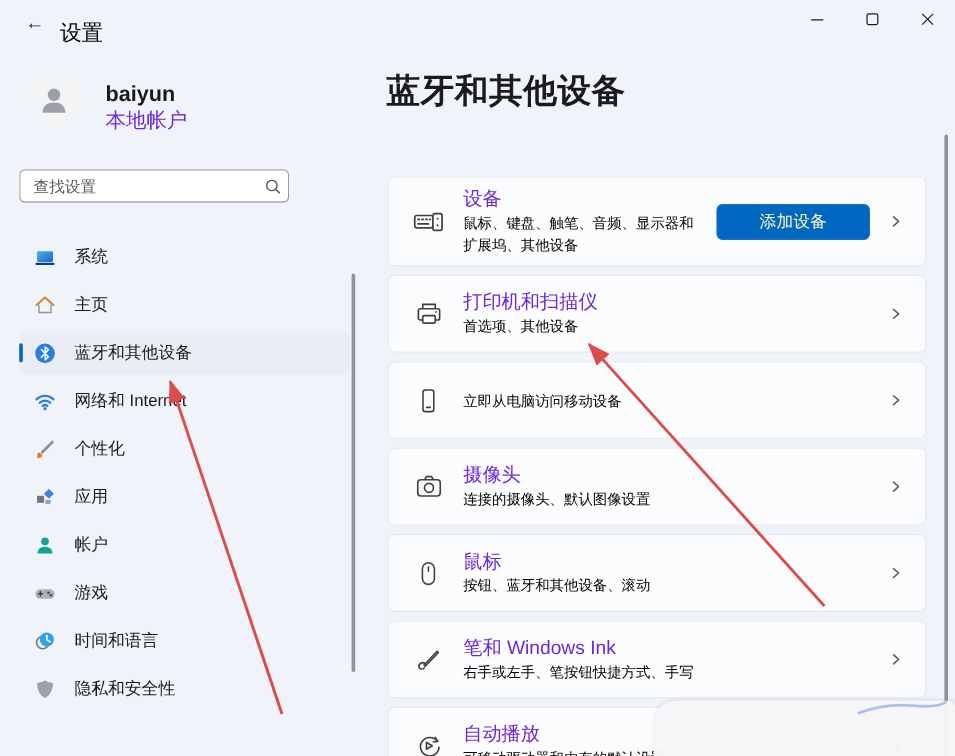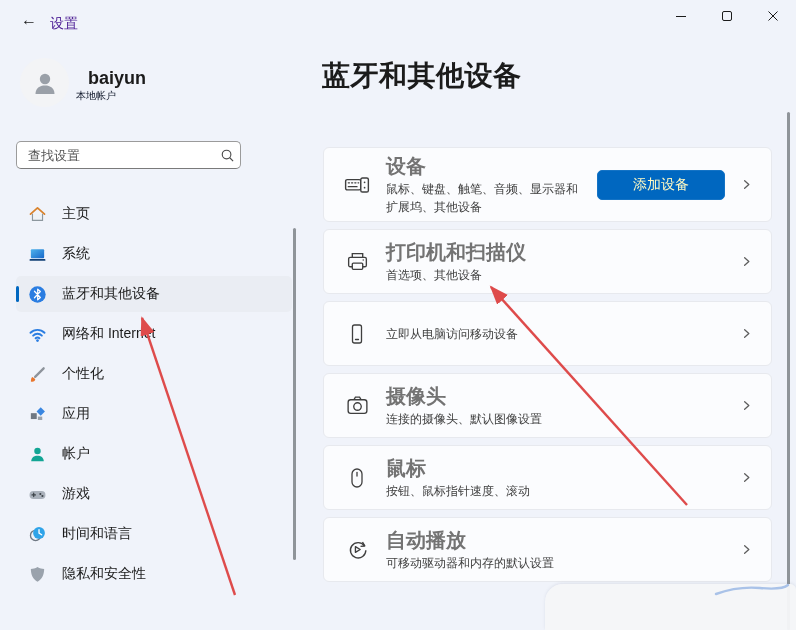--- a/index.html
+++ b/index.html
@@ -8,28 +8,28 @@
     position:relative; overflow:hidden;
     background:#f0f3fa;
     font-family:"Liberation Sans","DejaVu Sans",sans-serif;
     color:#1b1b1b;
     -webkit-font-smoothing:antialiased;
   }
   
   .titlebar { position:absolute; left:0; top:0; width:100%; height:36px; }
   .back-btn { position:absolute; left:14px; top:8px; width:30px; height:24px;
     display:flex; align-items:center; justify-content:center; font-size:16px; color:#1b1b1b; cursor:default; }
-  .win-title { position:absolute; left:50px; top:15px; font-size:14px; color:#4c1d95; }
+  .win-title { position:absolute; left:50px; top:15px; font-size:18px; color:#000000; }
   .win-controls { position:absolute; right:0; top:0; height:32px; display:flex; }
   .win-btn { width:46px; height:32px; display:flex; align-items:center; justify-content:center; }
   
   .avatar { position:absolute; left:20px; top:58px; width:49px; height:49px; border-radius:50%;
     background:#f3f4f6; display:flex; align-items:center; justify-content:center; }
   .user-name { position:absolute; left:88px; top:68px; font-size:18px; font-weight:700; }
-  .user-type { position:absolute; left:76px; top:89px; font-size:10px; color:#0f172a; }
+  .user-type { position:absolute; left:88px; top:89px; font-size:17px; color:#6d28d9; }
   
   .search-box { position:absolute; left:16px; top:141px; width:225px; height:28px;
     background:#ffffff; border:1px solid #9b9b9b; border-bottom-color:#7a7a7a; border-radius:5px;
     display:flex; align-items:center; }
   .search-box input { flex:1; border:none; outline:none; background:transparent;
     font-size:13px; padding:0 8px 0 11px; color:#1b1b1b; font-family:inherit; }
   .search-box input::placeholder { color:#555; opacity:1; }
   .search-glyph { width:26px; display:flex; justify-content:center; align-items:center; }
   
   .nav { position:absolute; left:16px; top:196px; width:276px; }
@@ -43,22 +43,22 @@
   .sb-side { left:293px; top:228px; height:332px; }
   .sb-main { left:787px; top:112px; height:518px; }
   
   .page-title { position:absolute; left:322px; top:57px; font-size:28px; font-weight:600; letter-spacing:.5px; }
   .cards { position:absolute; left:323px; top:147px; width:449px; }
   .card { position:relative; background:#fbfcfe; border:1px solid #e7e9ee; border-radius:6px;
     margin-bottom:7px; display:flex; align-items:center; padding:0 18px 0 20px; height:65px; }
   .card.tall { height:75px; }
   .card-icon { width:26px; flex:0 0 26px; display:flex; align-items:center; justify-content:center; margin-right:16px; }
   .card-text { flex:1; min-width:0; padding-right:10px; }
-  .card-title { font-size:20px; font-weight:700; color:#737373; line-height:1.35; }
-  .card-sub { font-size:12px; color:#404040; line-height:1.5; max-width:225px; }
+  .card-title { font-size:16px; font-weight:400; color:#6d28d9; line-height:1.35; }
+  .card-sub { font-size:12px; color:#000000; line-height:1.5; max-width:225px; }
   .accent-btn { background:#0067c0; color:#fef9c3; border:1px solid #1473c5; border-radius:5px;
     font-size:14px; font-weight:500; width:128px; height:30px; display:flex; align-items:center; justify-content:center;
     margin-right:14px; font-family:inherit; cursor:default; }
   .chev { width:14px; flex:0 0 14px; display:flex; align-items:center; justify-content:center; }
   
   .anno { position:absolute; left:0; top:0; width:796px; height:630px; pointer-events:none; z-index:30; }
   
   .sheet { position:absolute; left:545px; top:584px; width:251px; height:46px; z-index:20;
     background:rgba(245,246,248,.96); border-radius:18px 6px 0 0; box-shadow:0 -1px 3px rgba(90,100,120,.12); }
   .sheet-scribble { position:absolute; right:4px; top:-4px; }
@@ -105,43 +105,43 @@
         <line x1="10.4" y1="10.4" x2="14" y2="14" stroke="#4a4a4a" stroke-width="1.2"></line>
       </svg>
   </span>
 </div>
 
 <div class="nav">
 
   <div class="nav-item">
     <span class="nav-icon">
       <svg width="19" height="19" viewBox="0 0 20 20">
-          <path d="M4.7 9.2 v7 h10.6 v-7" fill="#eef2f6" stroke="#8d979e" stroke-width="1.2"></path>
-          <path d="M2.6 9.6 L10 3 l7.4 6.6" fill="none" stroke="#d9822b" stroke-width="1.8" stroke-linecap="round" stroke-linejoin="round"></path>
-        </svg>
-    </span>
-    <span>主页</span>
-  </div>
-
-  <div class="nav-item">
-    <span class="nav-icon">
-      <svg width="19" height="19" viewBox="0 0 20 20">
           <defs>
             <linearGradient id="sysg" x1="0" y1="0" x2="1" y2="1">
               <stop offset="0" stop-color="#4fb3ec"></stop>
               <stop offset="1" stop-color="#1566c9"></stop>
             </linearGradient>
           </defs>
           <rect x="3" y="4.5" width="14" height="9.5" rx="1" fill="url(#sysg)"></rect>
           <rect x="1.6" y="14.8" width="16.8" height="1.8" rx="0.9" fill="#103f74"></rect>
         </svg>
     </span>
     <span>系统</span>
   </div>
 
+  <div class="nav-item">
+    <span class="nav-icon">
+      <svg width="19" height="19" viewBox="0 0 20 20">
+          <path d="M4.7 9.2 v7 h10.6 v-7" fill="#eef2f6" stroke="#8d979e" stroke-width="1.2"></path>
+          <path d="M2.6 9.6 L10 3 l7.4 6.6" fill="none" stroke="#d9822b" stroke-width="1.8" stroke-linecap="round" stroke-linejoin="round"></path>
+        </svg>
+    </span>
+    <span>主页</span>
+  </div>
+
   <div class="nav-item selected">
     <span class="nav-pill"></span>
     <span class="nav-icon">
       <svg width="19" height="19" viewBox="0 0 20 20">
           <circle cx="10" cy="10" r="8.6" fill="#2a7de1"></circle>
           <path d="M6.8 6.6 L13 13.2 L10.2 15.6 L10.2 4.4 L13 6.8 L6.8 13.4" fill="none" stroke="#fff" stroke-width="1.3" stroke-linecap="round" stroke-linejoin="round"></path>
         </svg>
     </span>
     <span>蓝牙和其他设备</span>
   </div>
@@ -311,29 +311,46 @@
 
   <div class="card">
     <span class="card-icon">
       <svg width="24" height="24" viewBox="0 0 24 24" fill="none" stroke="#3f3f3f" stroke-width="1.3">
           <rect x="7" y="3" width="10" height="18" rx="5"></rect>
           <path d="M12 6.5 v3.5" stroke-linecap="round"></path>
         </svg>
     </span>
     <span class="card-text">
       <div class="card-title">鼠标</div>
-      <div class="card-sub">按钮、鼠标指针速度、滚动</div>
-    </span>
-    <span class="chev">
-      <svg width="13" height="13" viewBox="0 0 14 14">
-          <path d="M5 3 l4.5 4 L5 11" fill="none" stroke="#5d5d5d" stroke-width="1.4" stroke-linecap="round" stroke-linejoin="round"></path>
-        </svg>
-    </span>
-  </div>
-
+      <div class="card-sub">按钮、蓝牙和其他设备、滚动</div>
+    </span>
+    <span class="chev">
+      <svg width="13" height="13" viewBox="0 0 14 14">
+          <path d="M5 3 l4.5 4 L5 11" fill="none" stroke="#5d5d5d" stroke-width="1.4" stroke-linecap="round" stroke-linejoin="round"></path>
+        </svg>
+    </span>
+  </div>
+
+  <div class="card">
+    <span class="card-icon">
+      <svg width="25" height="25" viewBox="0 0 24 24" fill="none" stroke="#3f3f3f" stroke-width="1.3">
+          <path d="M8 16.5 L18.5 5.5 l1 1 L9 17.5 z" stroke-linejoin="round"></path>
+          <path d="M8.8 15.3 c-2.2-1.6-5.2 0-4.8 2.6 0.3 2 3 2.4 4.2 0.9" stroke-linecap="round"></path>
+        </svg>
+    </span>
+    <span class="card-text">
+      <div class="card-title">笔和 Windows Ink</div>
+      <div class="card-sub">右手或左手、笔按钮快捷方式、手写</div>
+    </span>
+    <span class="chev">
+      <svg width="13" height="13" viewBox="0 0 14 14">
+          <path d="M5 3 l4.5 4 L5 11" fill="none" stroke="#5d5d5d" stroke-width="1.4" stroke-linecap="round" stroke-linejoin="round"></path>
+        </svg>
+    </span>
+  </div>
 
   <div class="card">
     <span class="card-icon">
       <svg width="25" height="25" viewBox="0 0 24 24" fill="none" stroke="#3f3f3f" stroke-width="1.3">
           <path d="M18.6 8.4 a7.4 7.4 0 1 0 1.4 4.3"></path>
           <path d="M16.8 4.8 l2.2 3.8 -4.1 0.4" stroke-linejoin="round"></path>
           <path d="M10 9.3 l4.6 2.7 -4.6 2.7 z" stroke-linejoin="round"></path>
         </svg>
     </span>
     <span class="card-text">

